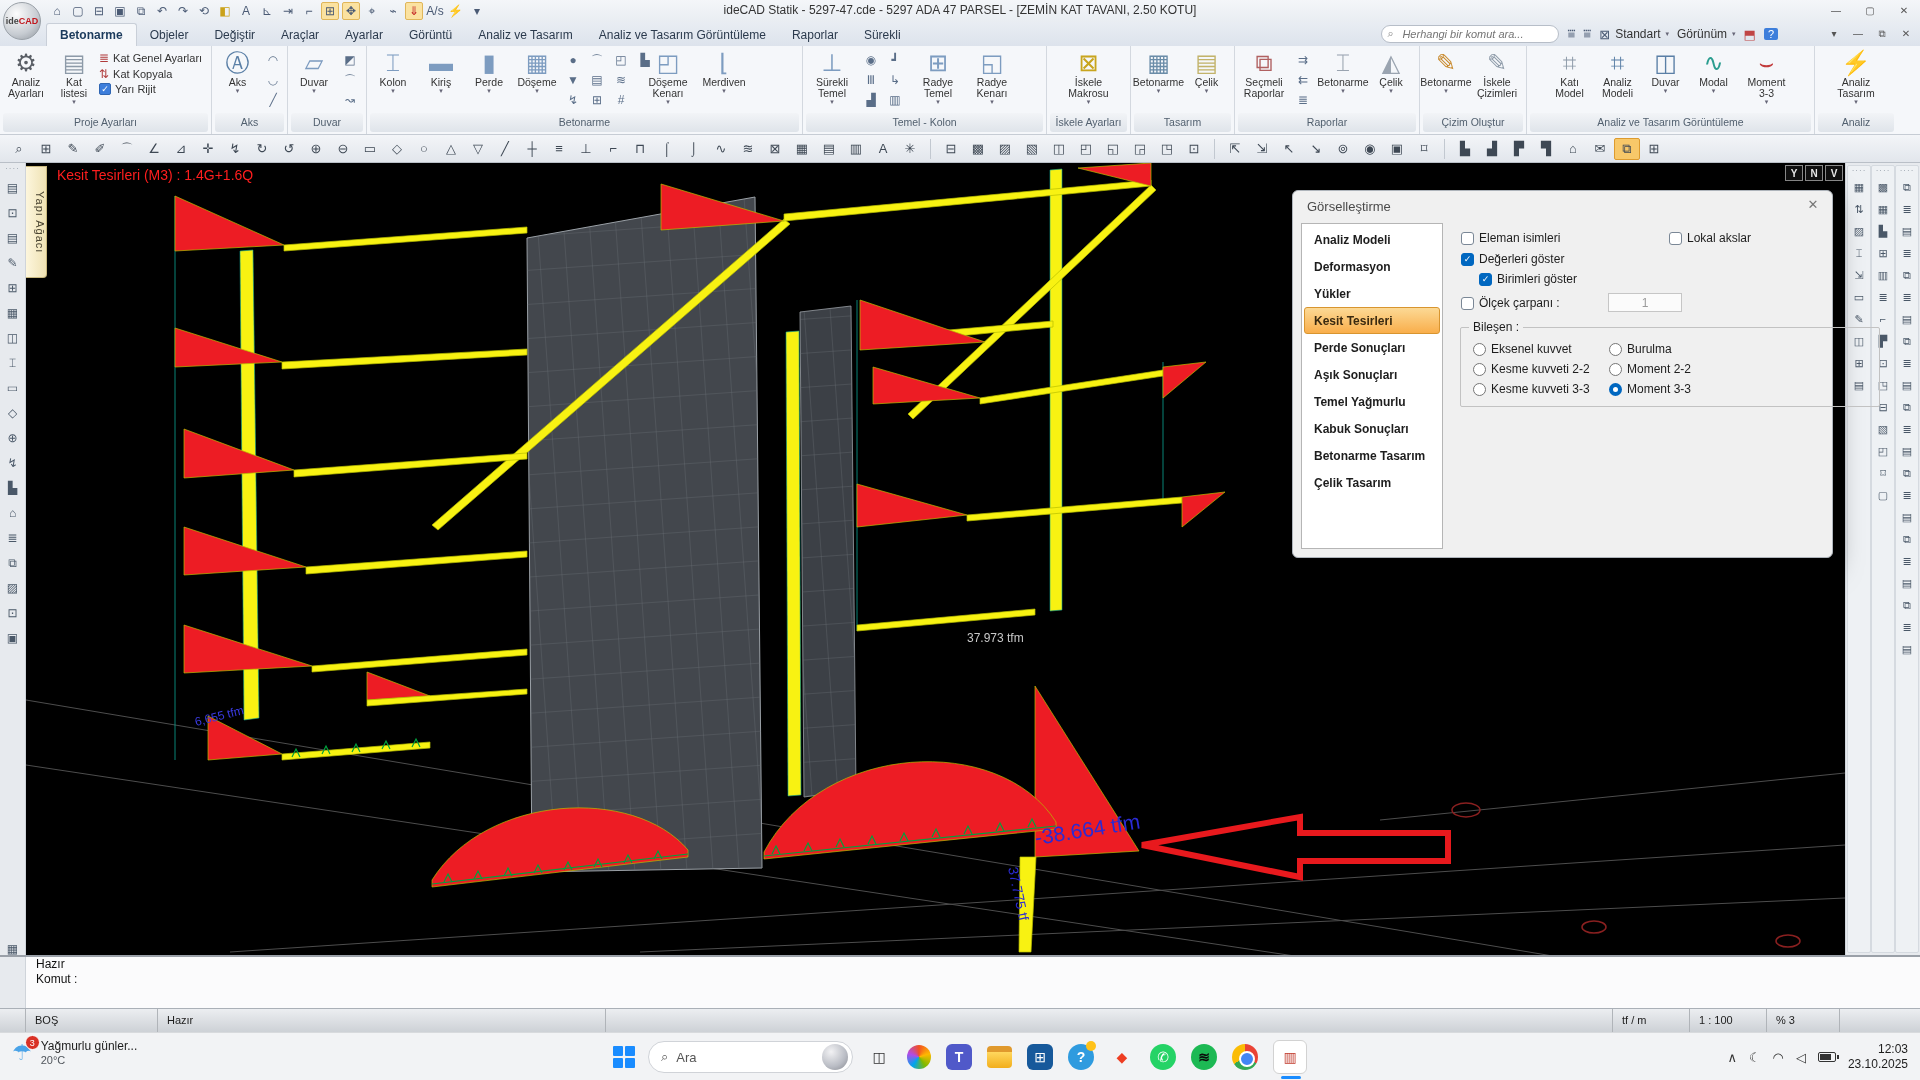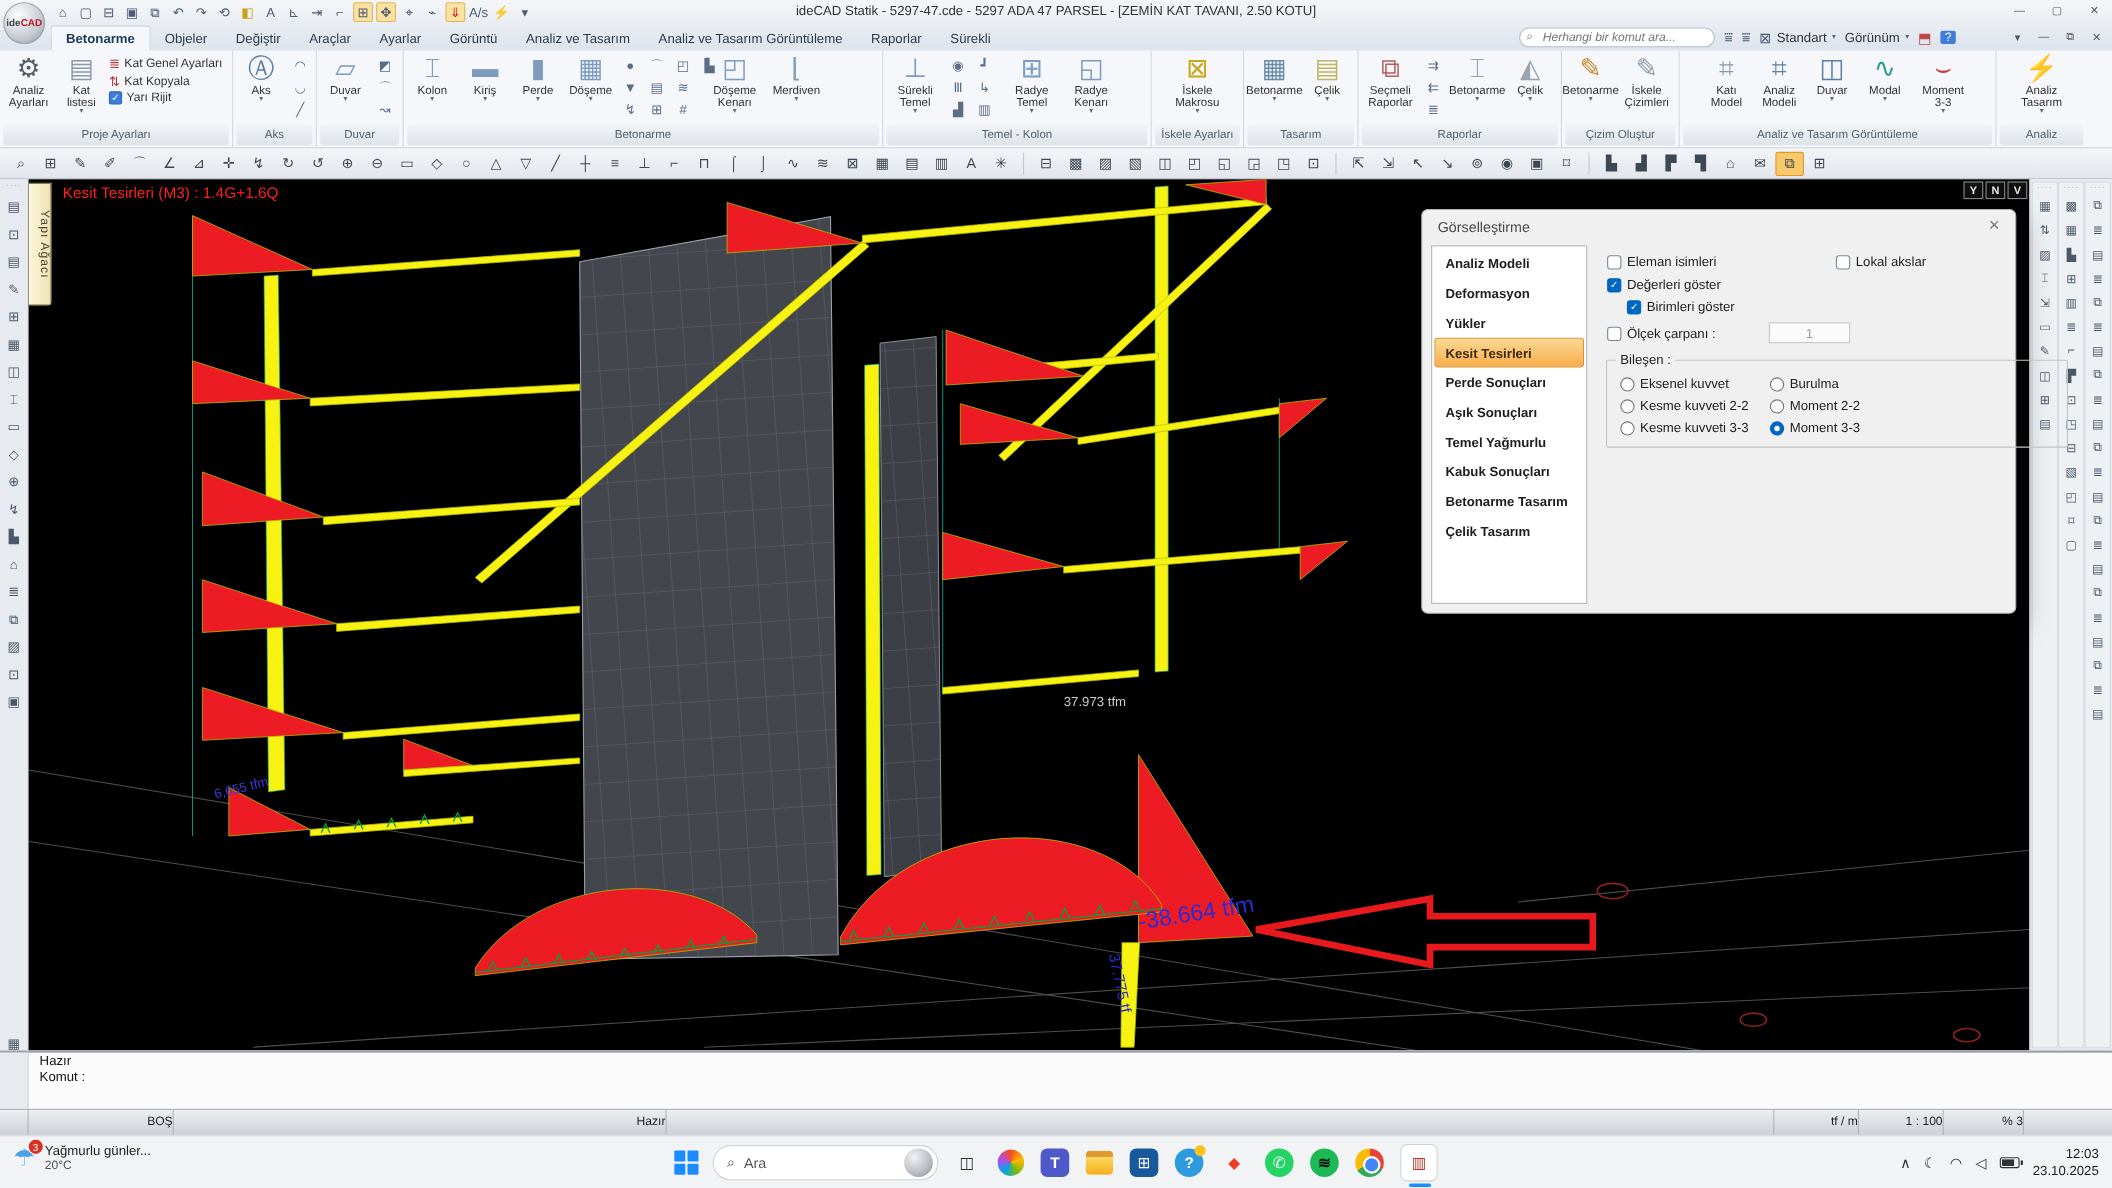--- a/index.html
+++ b/index.html
@@ -107,21 +107,21 @@
     padding:0 8px;font-size:12px;color:#1d1d1d;}
   .dcombo .chev{margin-left:auto;font-size:9px;color:#555;}
   .dfooter{position:absolute;font-size:12px;color:#1d1d1d;}
 
   
   .console{position:absolute;left:0;top:955px;width:1920px;height:53px;background:#fbfbfc;border-top:2px solid #9aa0a8;}
   .console .rail{position:absolute;left:0;top:0;width:26px;height:100%;background:#e7eaee;border-right:1px solid #cfd4da;}
   .console .line{margin-left:36px;font-size:12px;color:#111;line-height:15px;}
   .console .line:first-child{margin-top:6px;}
   .statusbar{position:absolute;left:0;top:1008px;width:1920px;height:24px;display:flex;
-    background:linear-gradient(#eceef1,#cdd1d6);border-top:1px solid #aab0b7;text-align:right;}
+    background:linear-gradient(#eceef1,#cdd1d6);border-top:1px solid #aab0b7;}
   .scell{border-right:1px solid #b0b4b9;font-size:11px;line-height:22px;padding-left:9px;color:#1d1d1d;}
   .sspacer{flex:1;border-right:1px solid #b0b4b9;}
 
   
   .taskbar{position:absolute;left:0;top:1032px;width:1920px;height:48px;background:#f2f3f5;border-top:1px solid #d8dadd;}
   .weather{position:absolute;left:12px;top:6px;display:flex;align-items:center;gap:9px;}
   .weather .umb{position:relative;font-size:22px;color:#4aa3e8;}
   .weather .badge{position:absolute;right:-8px;top:-5px;width:15px;height:15px;border-radius:50%;background:#d93025;color:#fff;
     font-size:9px;display:flex;align-items:center;justify-content:center;border:1px solid #fff;}
   .weather .wt1{font-size:12px;color:#1d1d1d;line-height:15px;}

